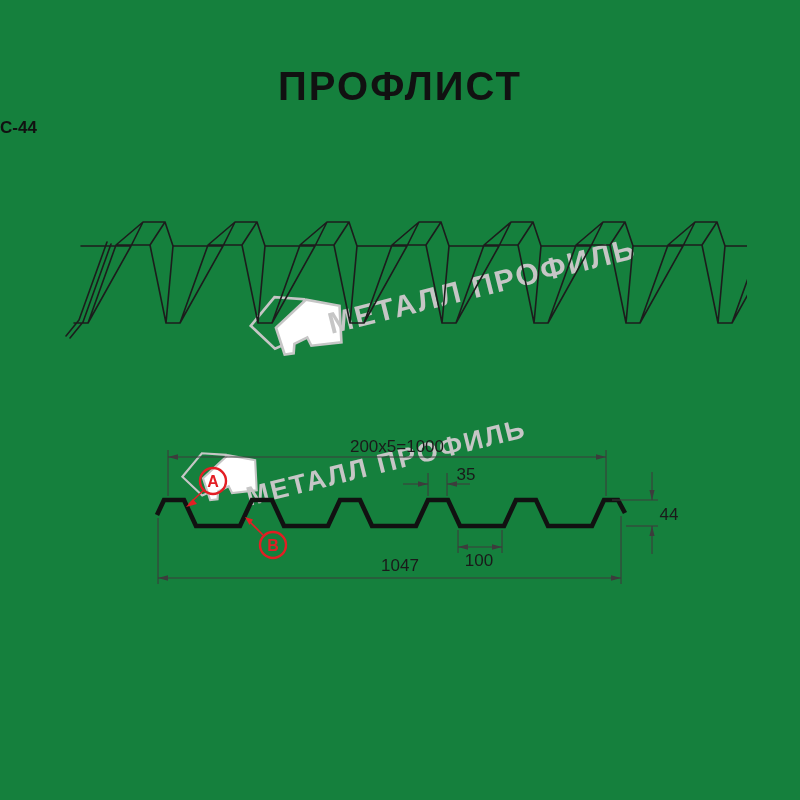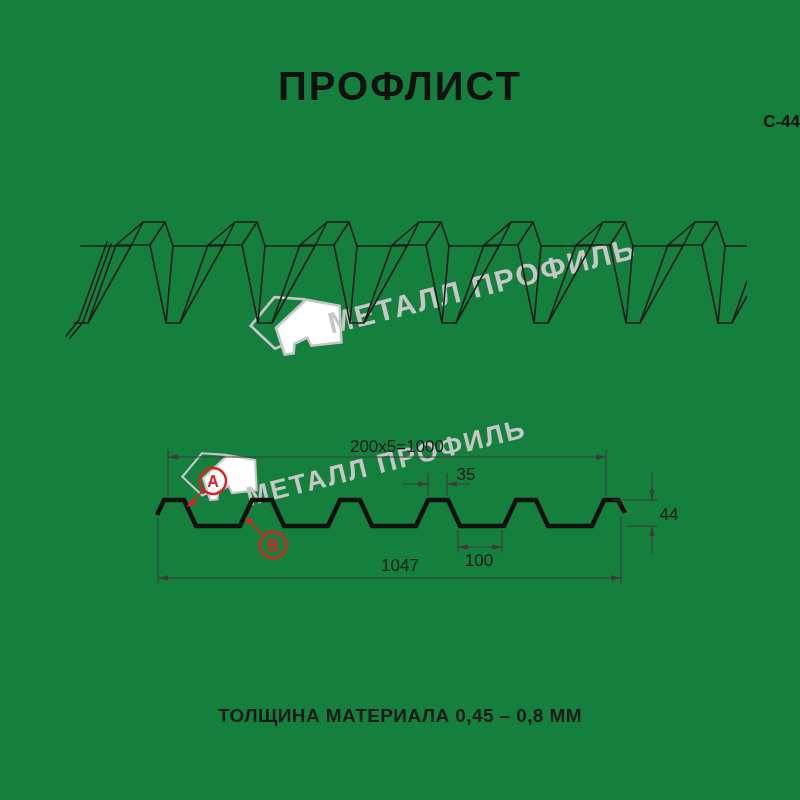--- a/index.html
+++ b/index.html
@@ -1,20 +1,20 @@
 <!DOCTYPE html>
 <html><head>
 <meta charset="utf-8">
 <style>
   html,body{margin:0;padding:0;background:#ffffff;}
   .page{position:relative;width:800px;height:800px;background:#15803d;overflow:hidden;
         font-family:"Liberation Sans", sans-serif;}
   .title{position:absolute;top:64px;left:0;width:800px;text-align:center;
          font-size:40px;font-weight:800;letter-spacing:2px;color:#111;}
-  .subtitle{position:absolute;top:112px;left:0;width:800px;text-align:right;
+  .subtitle{position:absolute;top:118px;left:0;width:800px;text-align:left;
             font-size:17px;font-weight:700;color:#111;}
   .footer{position:absolute;top:705px;left:0;width:800px;text-align:center;
           font-size:19px;font-weight:600;letter-spacing:0.4px;color:#1a1a1a;}
   svg{position:absolute;top:0;left:0;}
   .wm-text{font-weight:700;fill:#c6c6c6;letter-spacing:2px;}
   .dim-label{font-size:17px;fill:#1a1a1a;}
   .callout-letter{font-size:16px;font-weight:700;fill:#e31e24;}
 </style>
 </head>
 <body>
@@ -109,14 +109,13 @@
 
     <g>
       <circle cx="273" cy="545" r="13" fill="none" stroke="#e31e24" stroke-width="2.4"></circle>
       <line x1="263" y1="535" x2="250" y2="522" stroke="#e31e24" stroke-width="1.6"></line>
       <polygon points="245,517 253,519.5 249.5,525" fill="#e31e24"></polygon>
       <text class="callout-letter" x="273" y="551" text-anchor="middle">В</text>
     </g>
 
   </svg>
 
-  <div class="footer">ТОЛЩИНА МАТЕРИАЛА 0,45 – 0,8 ММ</div>
 </div>
 
 </body></html>

